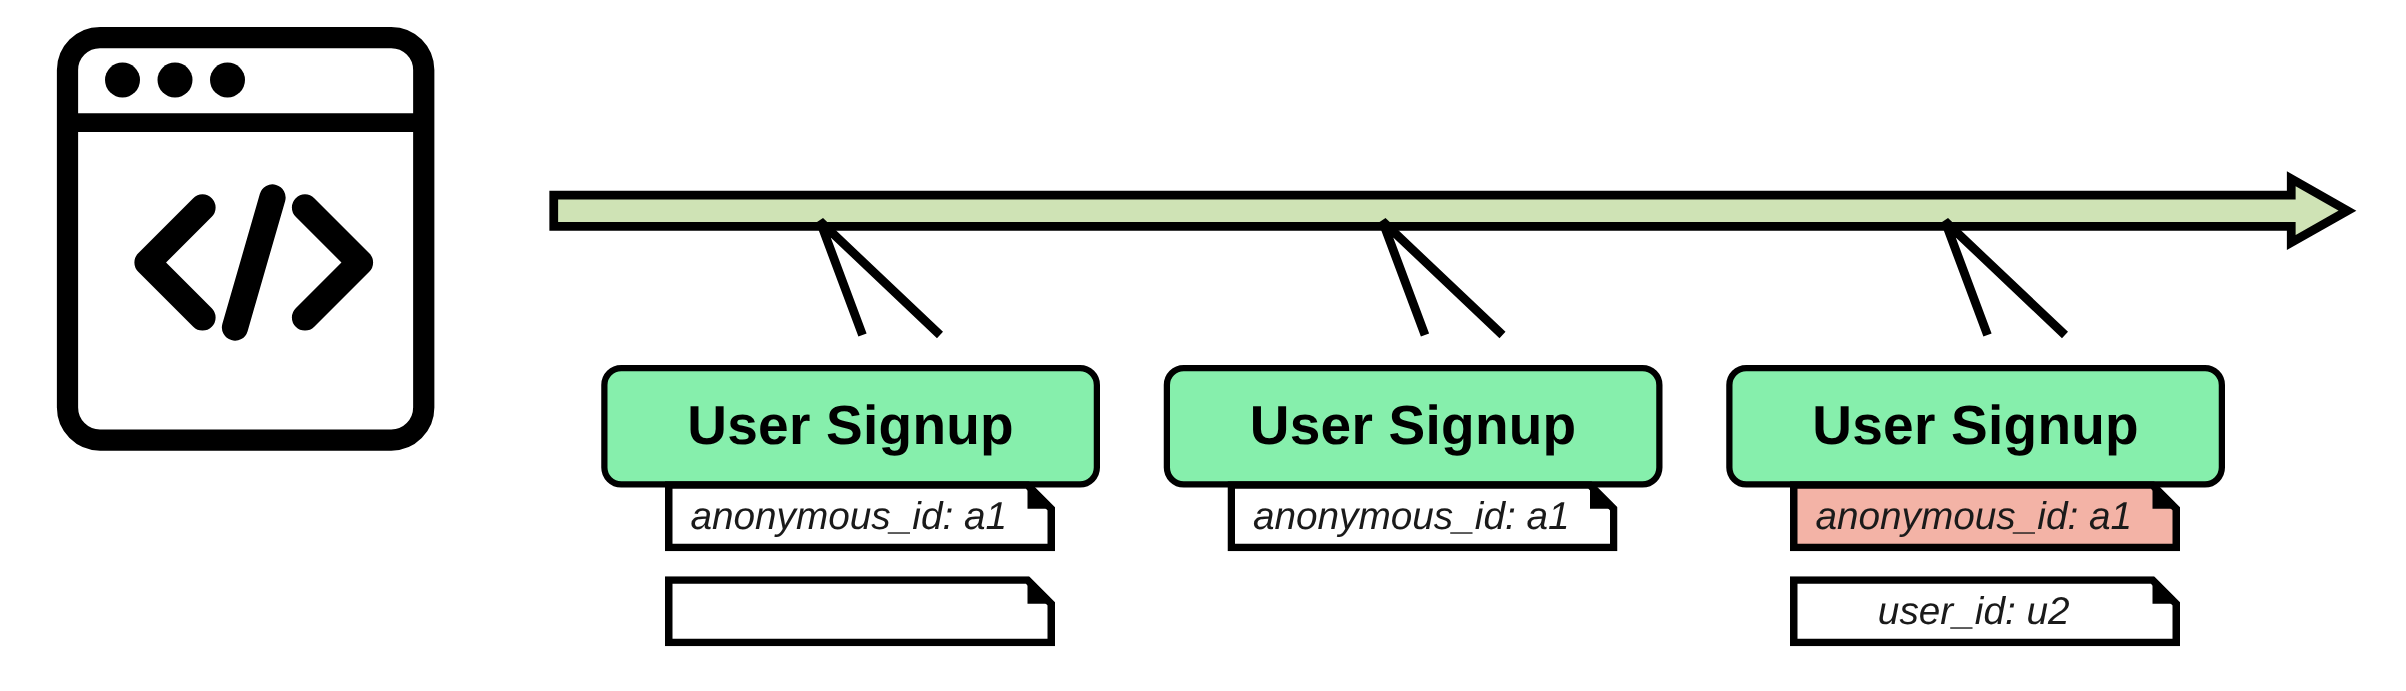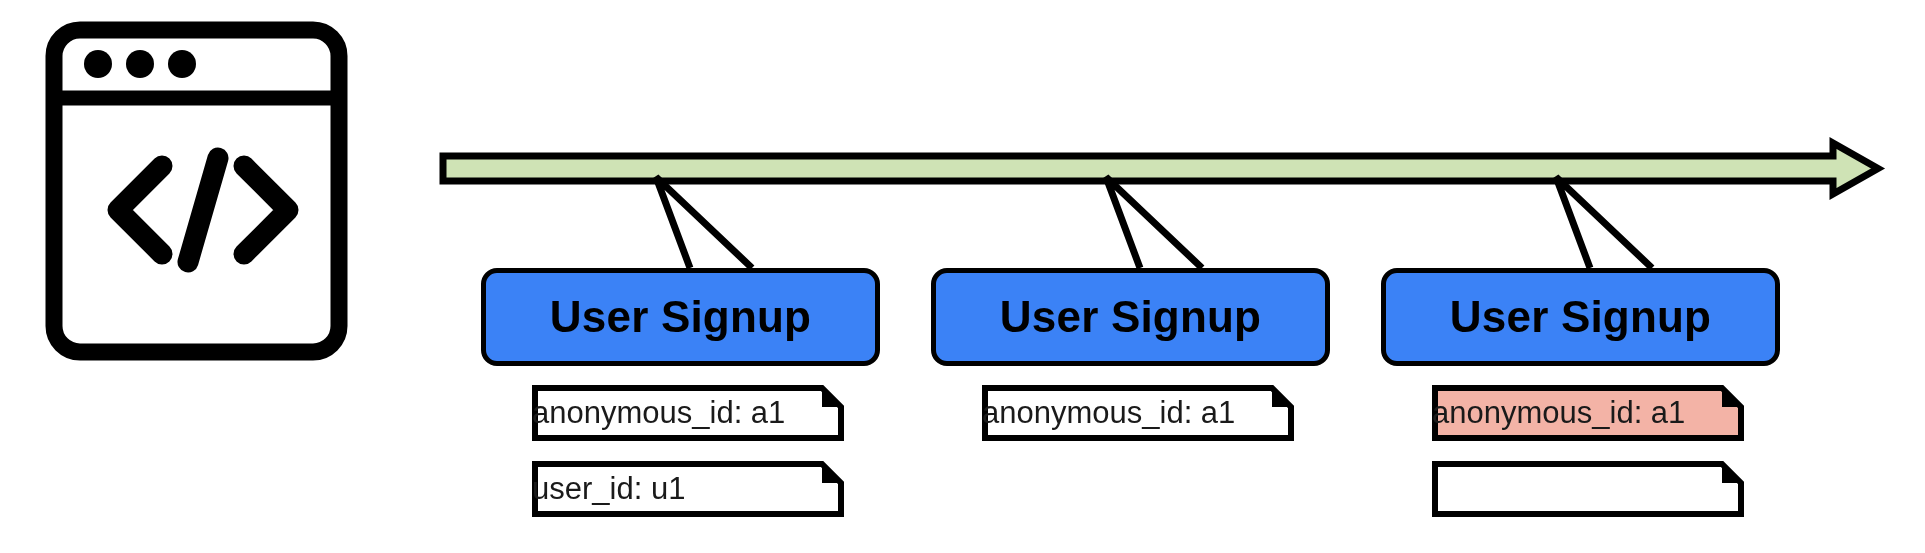--- a/index.html
+++ b/index.html
@@ -44,39 +44,42 @@
     position: absolute;
     top: 0;
     height: 553px;
   }
 
   .event-box {
     position: absolute;
     box-sizing: border-box;
     border: 5px solid #000000;
     border-radius: 16px;
-    background: #3b82f6;
+    background: #86efac;
     display: flex;
     align-items: center;
     justify-content: center;
     font-weight: bold;
     font-size: 44px;
     color: #000000;
     letter-spacing: 0.2px;
     white-space: nowrap;
+    margin-top: 24px;
   }
 
   .tag {
     position: absolute;
     box-sizing: border-box;
     display: flex;
     align-items: center;
+    justify-content: center;
     font-size: 31px;
     color: #1a1a1a;
     white-space: nowrap;
+    font-style: italic;
   }
   .tag .tag-svg {
     position: absolute;
     left: 0; top: 0;
     width: 100%;
     height: 100%;
   }
   .tag .tag-text {
     position: relative;
     z-index: 2;
@@ -150,21 +153,20 @@
         <path d="M 290 3 L 309 22 L 290 22 Z" fill="#000000"></path>
       </svg>
       <span class="tag-text">anonymous_id: a1</span>
     </div>
 
     <div class="tag" style="left:532px; top:461px; width:312px; height:56px;">
       <svg class="tag-svg" viewBox="0 0 312 56" preserveAspectRatio="none" aria-hidden="true">
         <path d="M 3 3 L 290 3 L 309 22 L 309 53 L 3 53 Z" fill="#ffffff" stroke="#000000" stroke-width="6"></path>
         <path d="M 290 3 L 309 22 L 290 22 Z" fill="#000000"></path>
       </svg>
-      <span class="tag-text">user_id: u1</span>
     </div>
   </div>
 
   <div class="event-group" style="left:0;">
 
     <div class="event-box" style="left:931px; top:268px; width:399px; height:98px;">User Signup</div>
 
     <div class="tag" style="left:982px; top:385px; width:312px; height:56px;">
       <svg class="tag-svg" viewBox="0 0 312 56" preserveAspectRatio="none" aria-hidden="true">
         <path d="M 3 3 L 290 3 L 309 22 L 309 53 L 3 53 Z" fill="#ffffff" stroke="#000000" stroke-width="6"></path>
@@ -184,16 +186,17 @@
         <path d="M 290 3 L 309 22 L 290 22 Z" fill="#000000"></path>
       </svg>
       <span class="tag-text">anonymous_id: a1</span>
     </div>
 
     <div class="tag" style="left:1432px; top:461px; width:312px; height:56px;">
       <svg class="tag-svg" viewBox="0 0 312 56" preserveAspectRatio="none" aria-hidden="true">
         <path d="M 3 3 L 290 3 L 309 22 L 309 53 L 3 53 Z" fill="#ffffff" stroke="#000000" stroke-width="6"></path>
         <path d="M 290 3 L 309 22 L 290 22 Z" fill="#000000"></path>
       </svg>
+      <span class="tag-text">user_id: u2</span>
     </div>
   </div>
 
 </div>
 
 </body></html>

